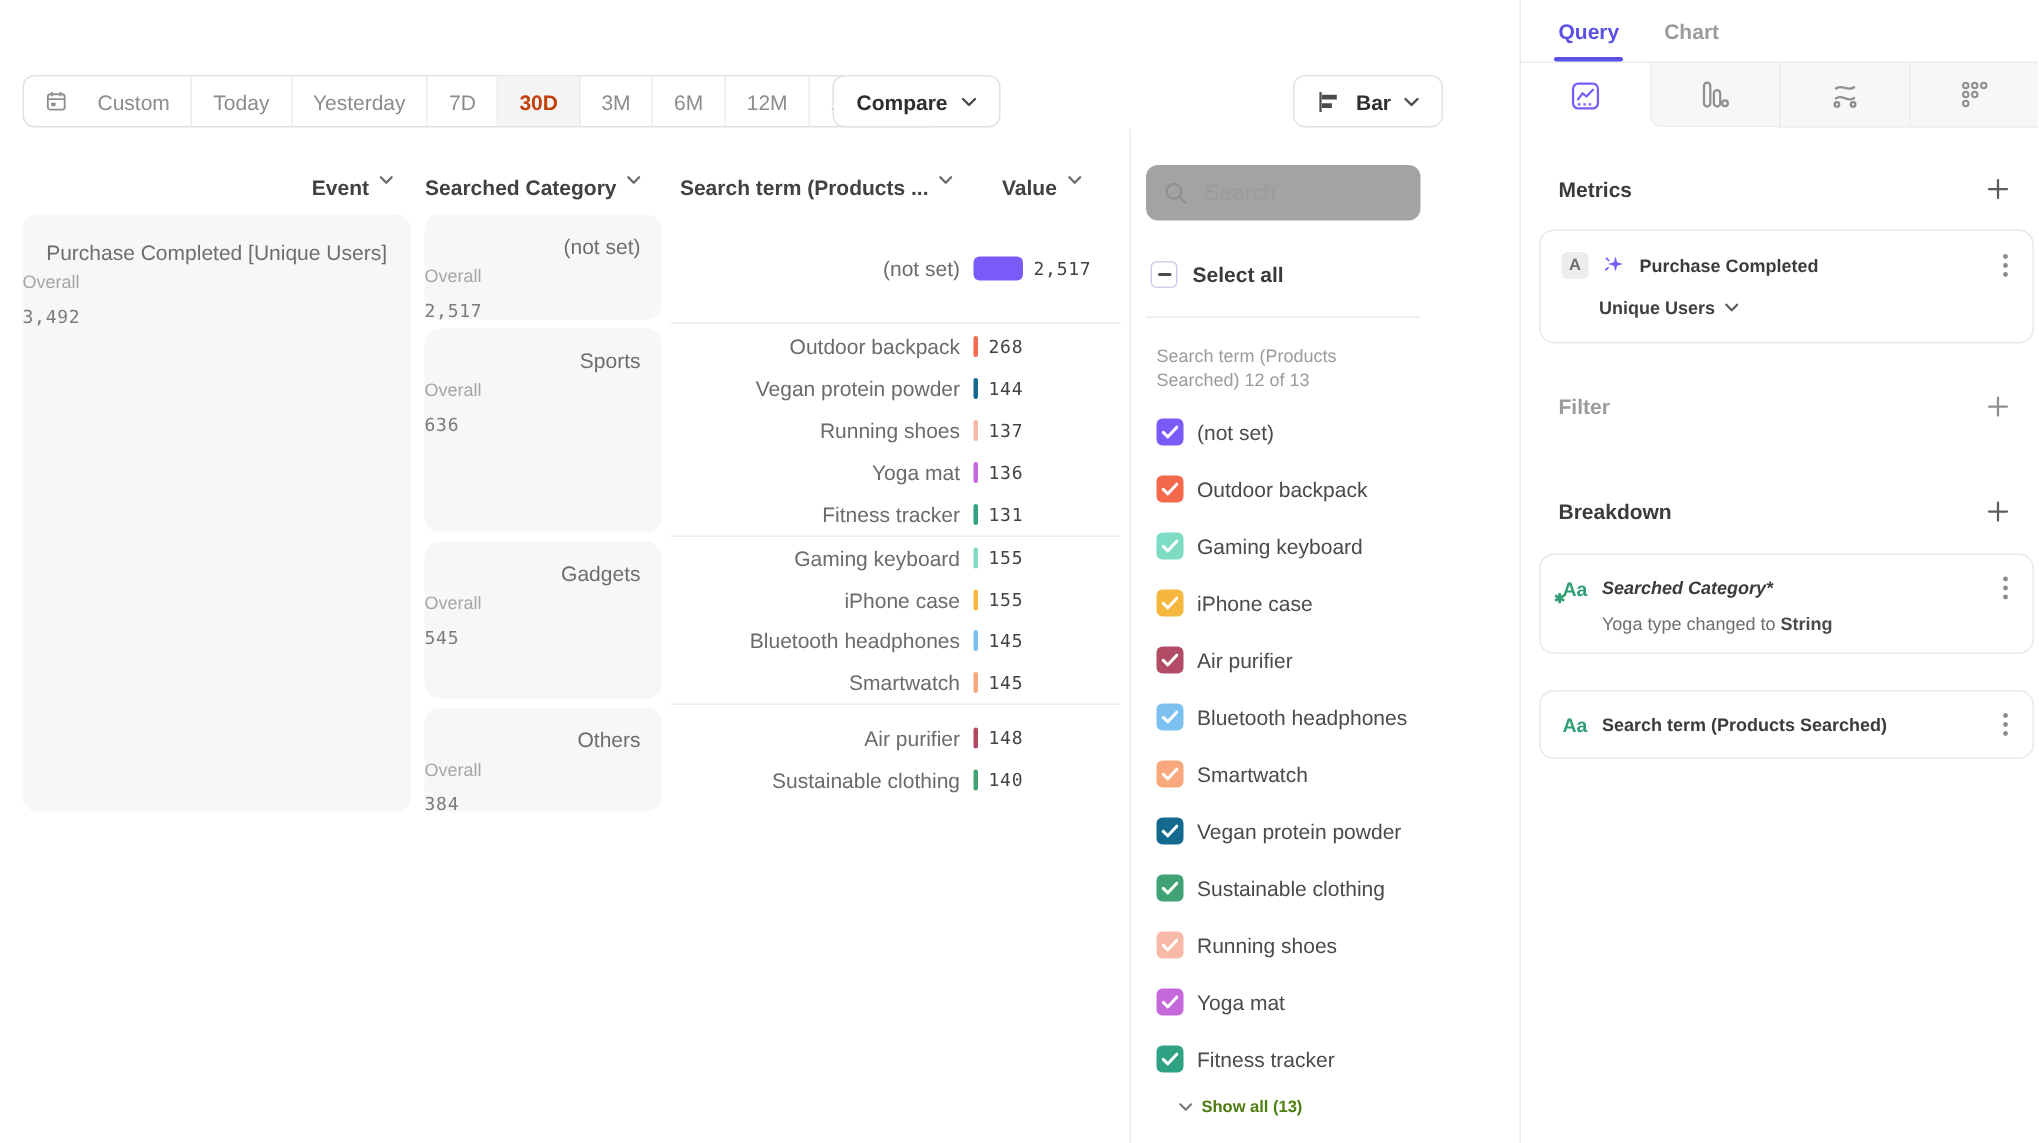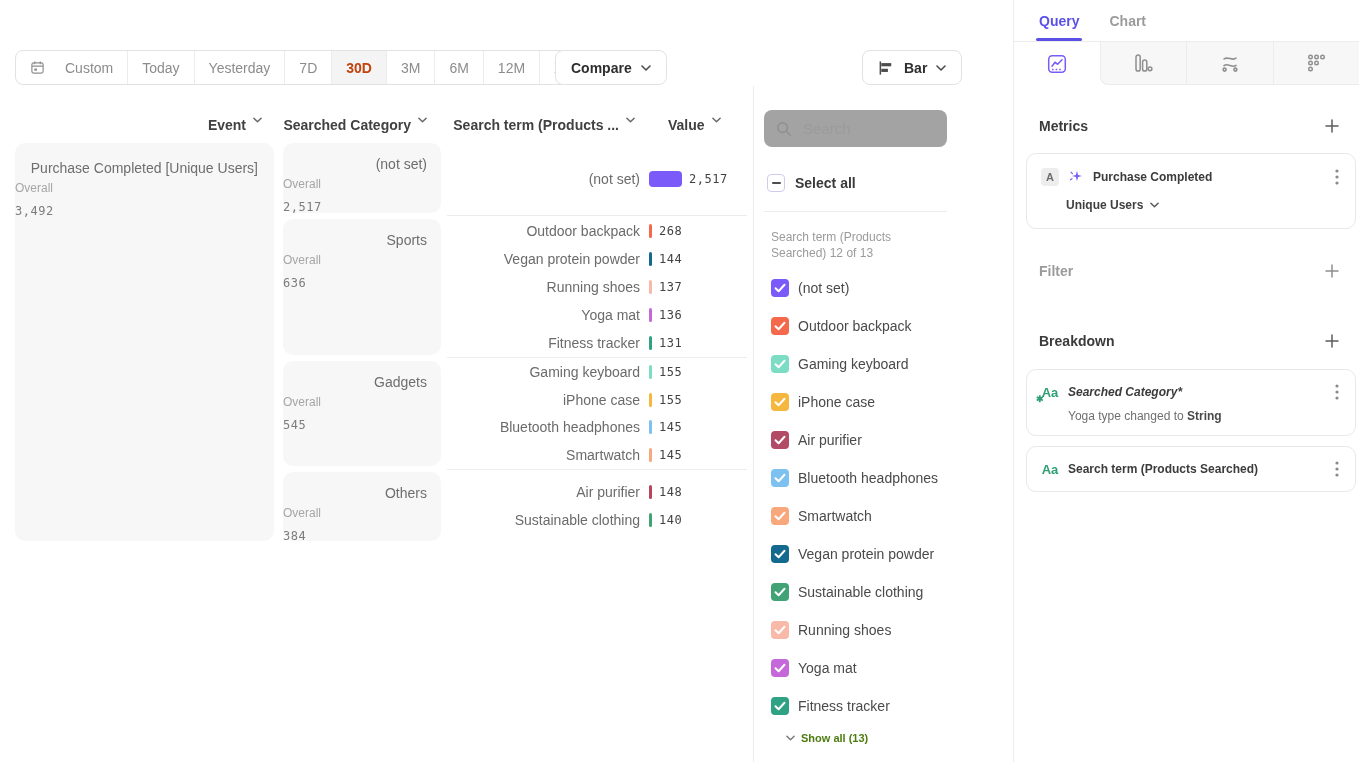--- a/index.html
+++ b/index.html
@@ -98,21 +98,21 @@
   .qp-row{display:flex;align-items:center;gap:9px;}
   .badge{width:18px;height:18px;background:#ededed;border-radius:4px;font-size:11px;font-weight:700;color:#6e6e6e;
          display:flex;align-items:center;justify-content:center;flex:none;}
   .qp-title{font-size:12px;font-weight:600;color:#3b3b3b;white-space:nowrap;}
   .qp-title.ital{font-style:italic;}
   .kebab{margin-left:auto;display:flex;color:#8a8a8a;cursor:pointer;padding:2px;}
   .metric-sub{margin:11px 0 0 25px;display:flex;align-items:center;gap:7px;font-size:12px;font-weight:700;
               color:#3f3f3f;cursor:pointer;}
   .metric-sub .chev{display:flex;color:#5c5c5c;}
   #breakdown-list{position:absolute;left:12px;top:369px;width:330px;}
-  .bd-card{position:relative;border:1px solid #e8e8e8;border-radius:10px;margin-bottom:10px;
+  .bd-card{position:relative;border:1px solid #e8e8e8;border-radius:10px;margin-bottom:24px;
            padding:12px 14px;box-sizing:border-box;background:#fff;}
   .aa-icon{font-size:13px;font-weight:700;color:#2f9e73;width:18px;text-align:center;position:relative;flex:none;}
   .aa-star{position:absolute;left:-5px;bottom:-4px;font-size:9px;color:#2f9e73;}
   .bd-sub{margin:7px 0 0 27px;font-size:12px;color:#6e6e6e;}
   .bd-sub b{color:#4a4a4a;}
   .sparkle{display:flex;flex:none;}
 </style>
 </head>
 <body>
 

